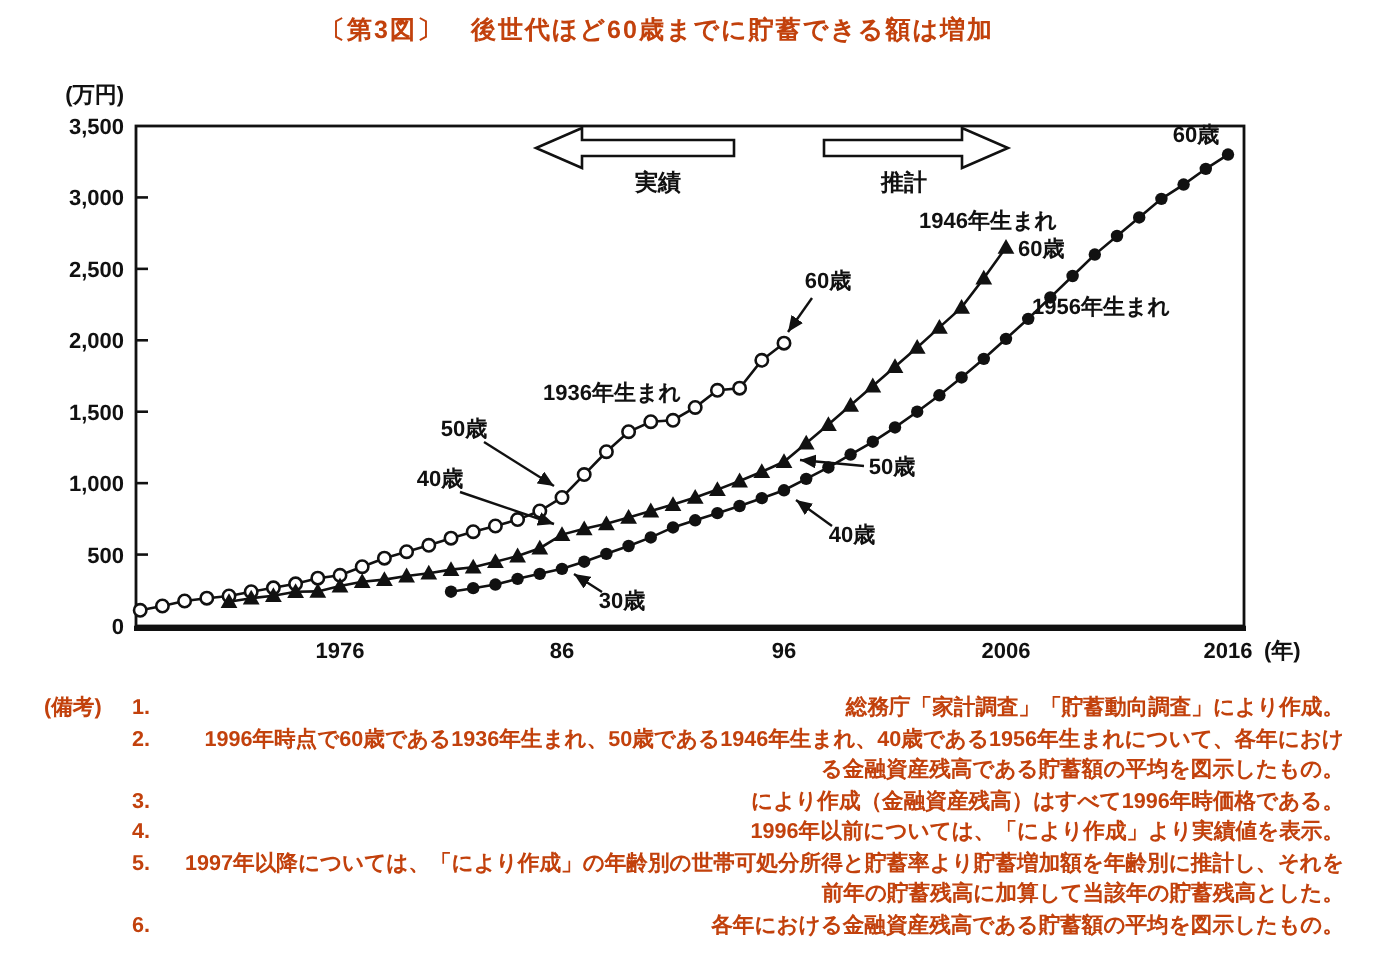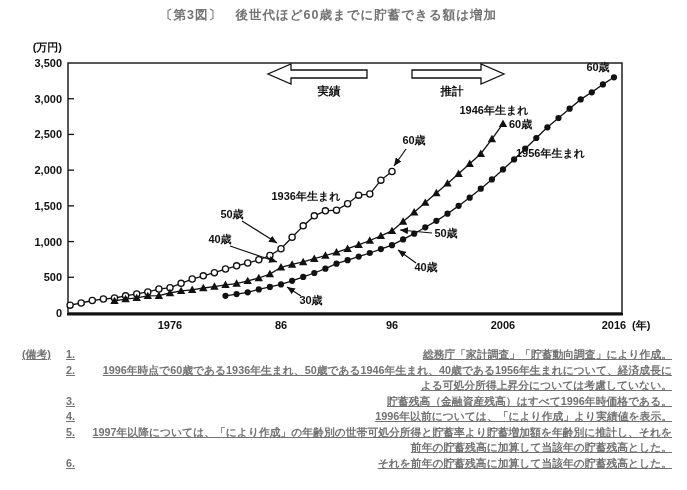--- a/index.html
+++ b/index.html
@@ -1,38 +1,38 @@
 <!DOCTYPE html>
 <html><head>
 <meta charset="utf-8">
 <style>
   html,body{margin:0;padding:0;background:#e8e8e8;}
   .page{
     position:relative;
     width:687px;height:490px;
     background:#fff;
     font-family:"Liberation Sans","DejaVu Sans",sans-serif;
-    color:#737373;
+    color:#c2410c;
     overflow:hidden;
   }
   .chart-title{
     position:absolute;top:7px;left:0;right:30px;
     text-align:center;
     font-size:12.5px;font-weight:bold;letter-spacing:1px;
   }
   svg.chart{position:absolute;top:0;left:0;}
   svg.chart text{
     font-family:"Liberation Sans","DejaVu Sans",sans-serif;
     font-weight:bold;fill:#111;
   }
   .notes{
     position:absolute;top:347px;left:22px;width:650px;
     font-size:10.8px;font-weight:bold;line-height:15.5px;
   }
-  .notes-row{display:flex;text-decoration:underline;}
+  .notes-row{display:flex;}
   .notes-label{flex:0 0 44px;}
   .notes-items{flex:1;}
   .note-item{display:flex;}
   .note-num{flex:0 0 20px;margin-right:6px;}
   .note-text{flex:1;margin-left:-22px;text-indent:22px;text-align:right;}
 </style>
 </head>
 <body>
 
 <div class="page">
@@ -210,34 +210,34 @@
   <div class="notes">
     <div class="notes-row">
       <div class="notes-label">(備考)</div>
       <div class="notes-items">
           <div class="note-item">
             <span class="note-num">1.</span>
             <span class="note-text">総務庁「家計調査」「貯蓄動向調査」により作成。</span>
           </div>
           <div class="note-item">
             <span class="note-num">2.</span>
-            <span class="note-text">1996年時点で60歳である1936年生まれ、50歳である1946年生まれ、40歳である1956年生まれについて、経済成長による可処分所得上昇分については考慮していない。</span>
+            <span class="note-text">1996年時点で60歳である1936年生まれ、50歳である1946年生まれ、40歳である1956年生まれについて、各年における金融資産残高である貯蓄額の平均を図示したもの。</span>
           </div>
           <div class="note-item">
             <span class="note-num">3.</span>
-            <span class="note-text">貯蓄残高（金融資産残高）はすべて1996年時価格である。</span>
+            <span class="note-text">により作成（金融資産残高）はすべて1996年時価格である。</span>
           </div>
           <div class="note-item">
             <span class="note-num">4.</span>
             <span class="note-text">1996年以前については、「により作成」より実績値を表示。</span>
           </div>
           <div class="note-item">
             <span class="note-num">5.</span>
             <span class="note-text">1997年以降については、「により作成」の年齢別の世帯可処分所得と貯蓄率より貯蓄増加額を年齢別に推計し、それを前年の貯蓄残高に加算して当該年の貯蓄残高とした。</span>
           </div>
           <div class="note-item">
             <span class="note-num">6.</span>
-            <span class="note-text">それを前年の貯蓄残高に加算して当該年の貯蓄残高とした。</span>
+            <span class="note-text">各年における金融資産残高である貯蓄額の平均を図示したもの。</span>
           </div>
         </div>
     </div>
   </div>
 </div>
 
 </body></html>

